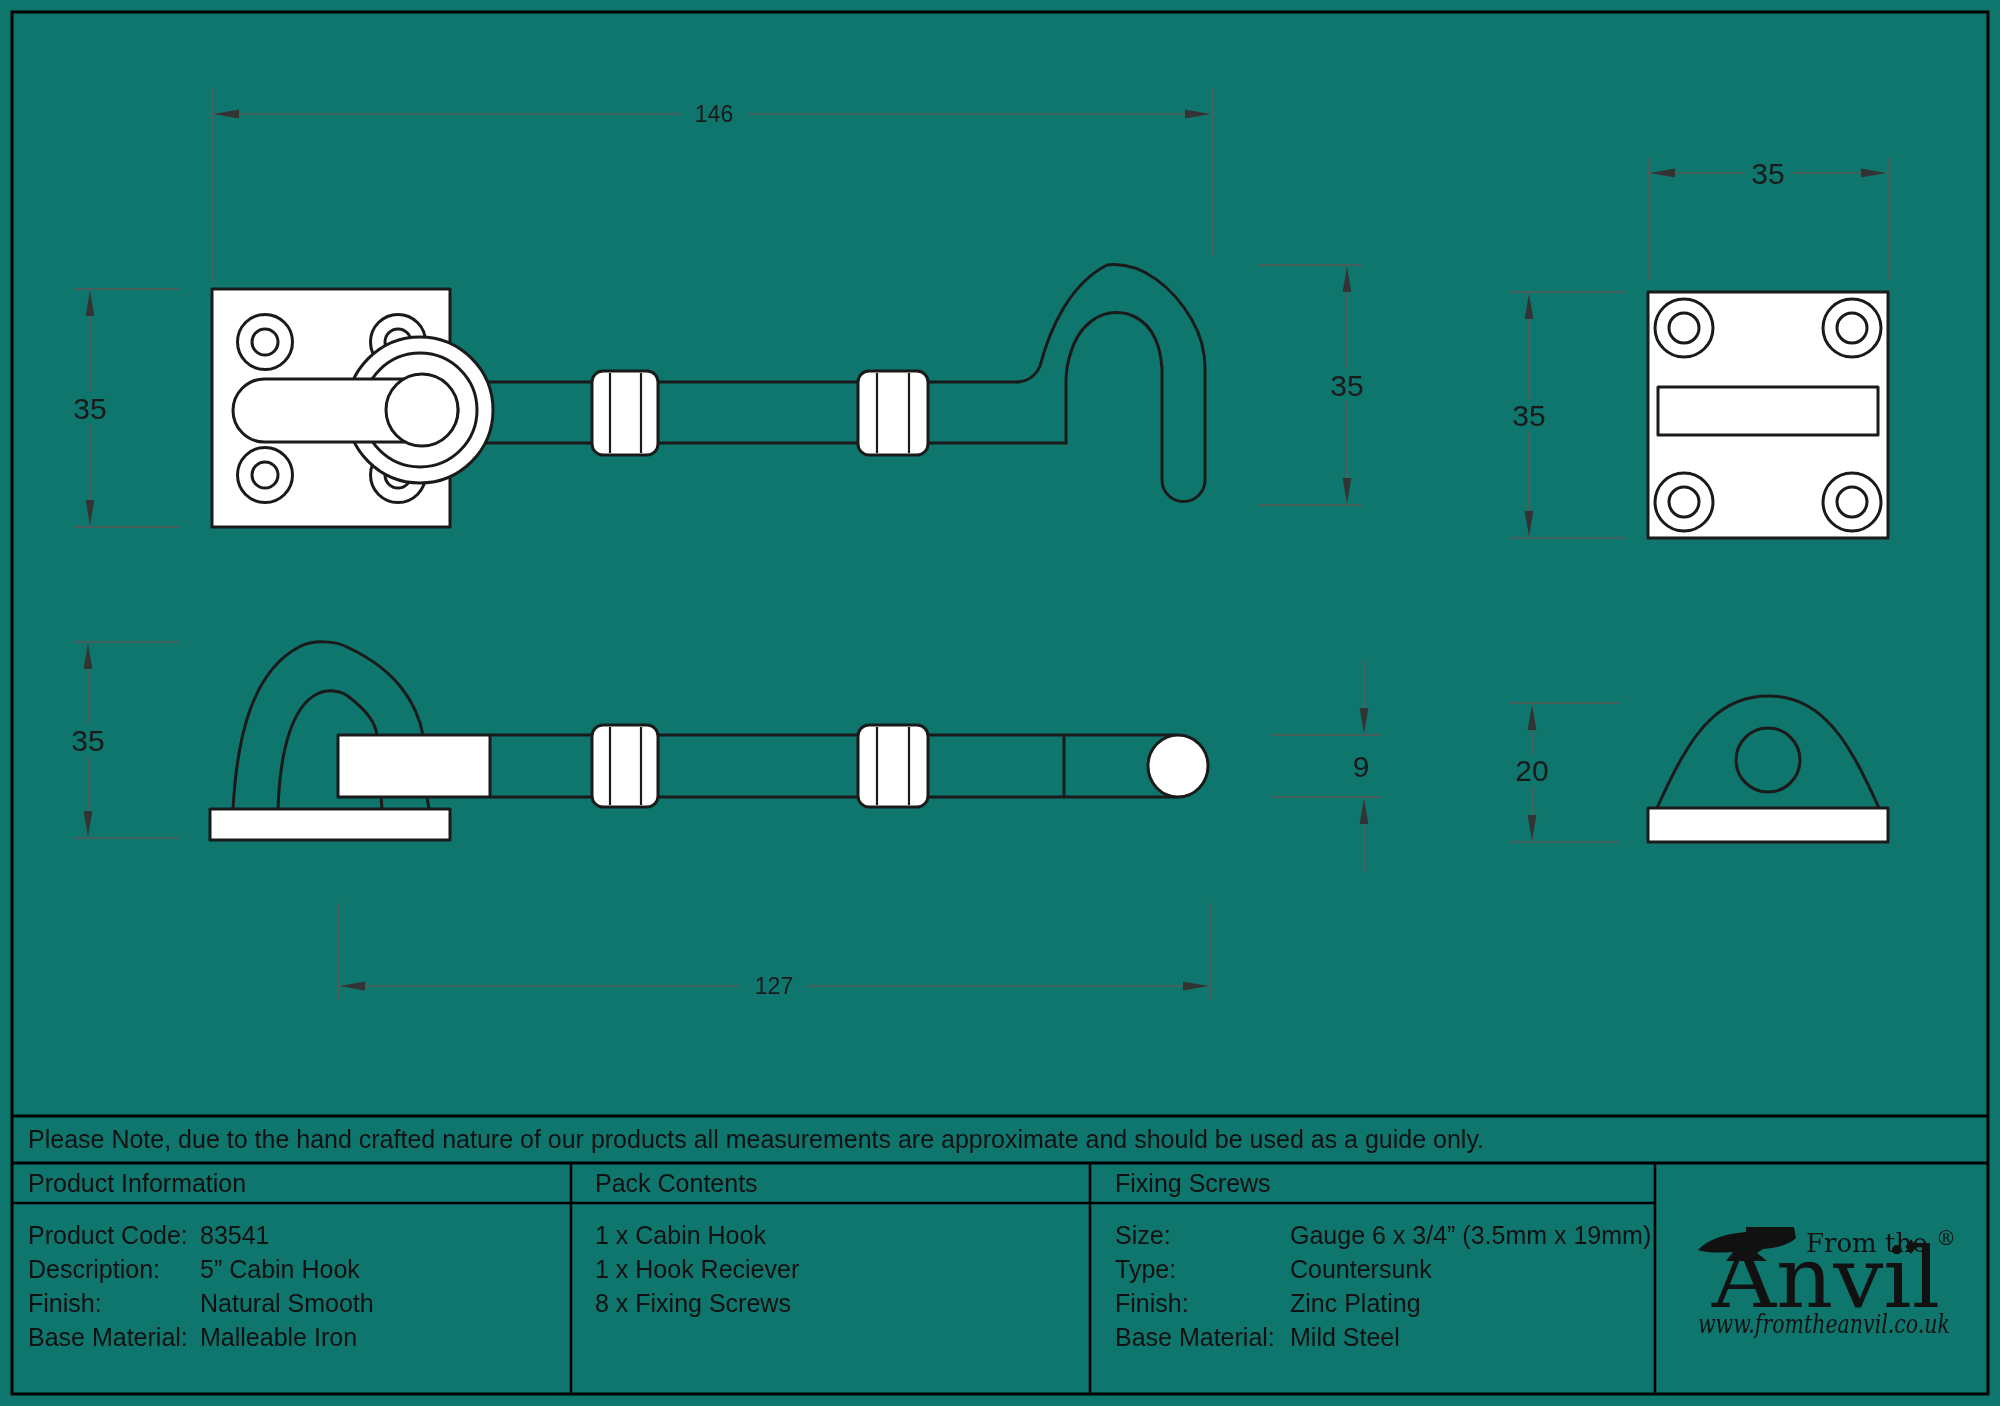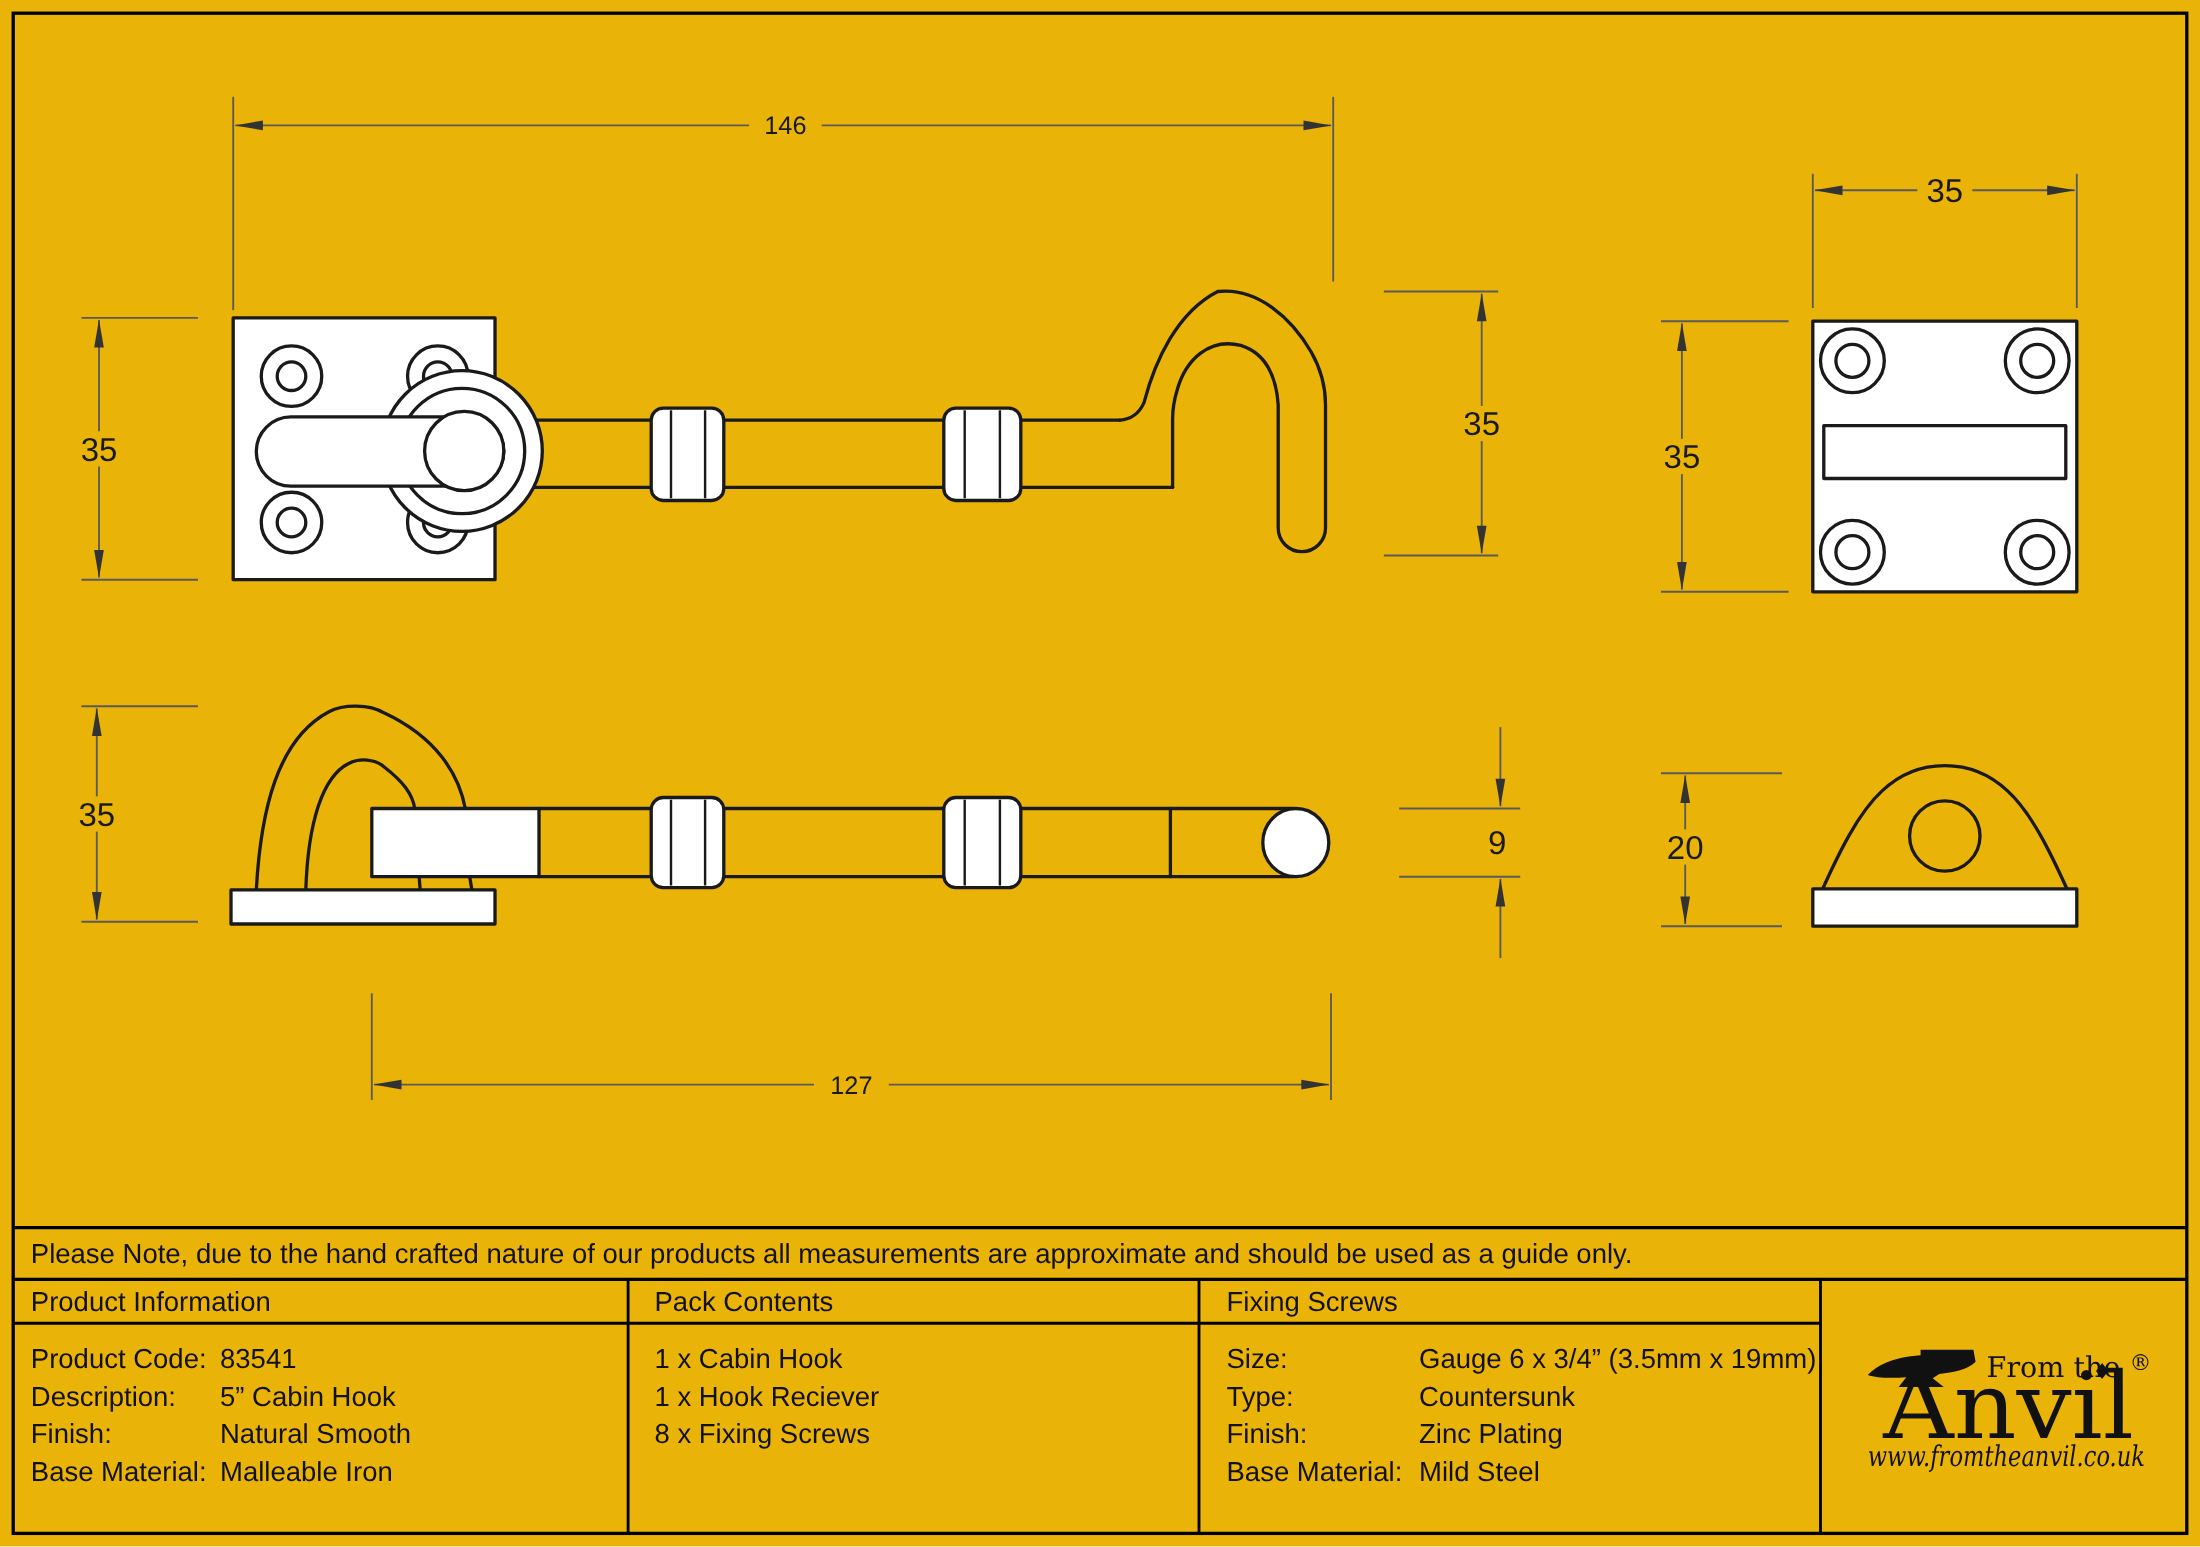--- a/index.html
+++ b/index.html
@@ -5,21 +5,21 @@
   html, body {
     margin: 0;
     padding: 0;
     background: #ffffff;
     font-family: "Liberation Sans", sans-serif;
   }
   .sheet {
     position: relative;
     width: 2000px;
     height: 1406px;
-    background: #eab308;
+    background: #0f766e;
     overflow: hidden;
   }
   svg { display: block; }
   .part   { fill: none; stroke: #1a1a1a; stroke-width: 3; stroke-linejoin: round; stroke-linecap: round; }
   .partf  { fill: #ffffff; stroke: #1a1a1a; stroke-width: 3; stroke-linejoin: round; }
   .thin   { fill: none; stroke: #1a1a1a; stroke-width: 2.2; }
   .dimln  { fill: none; stroke: #5a5a5a; stroke-width: 1.7; }
   .border { fill: none; stroke: #000000; stroke-width: 3; }
   .tline  { fill: none; stroke: #000000; stroke-width: 2.6; }
   .dimtxt { fill: #1a1a1a; font-family: "Liberation Sans", sans-serif; }

